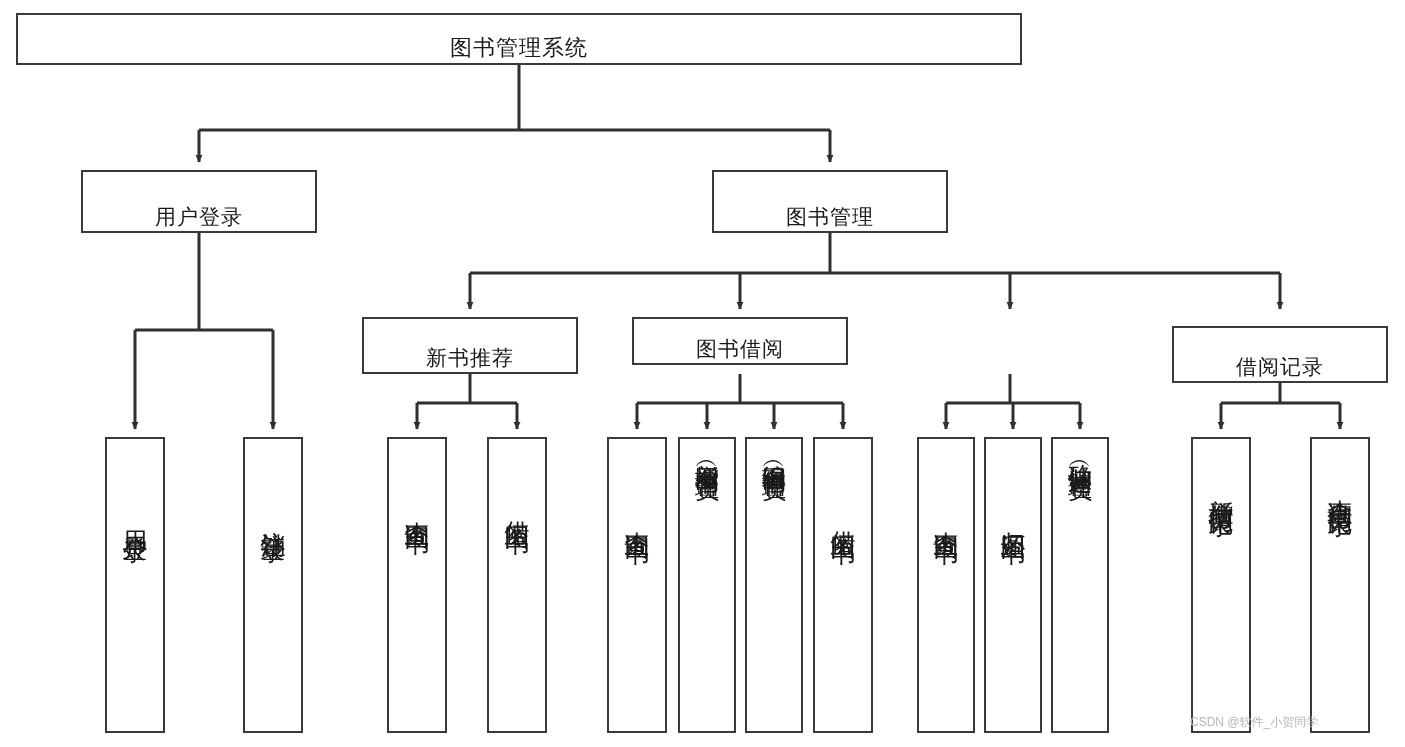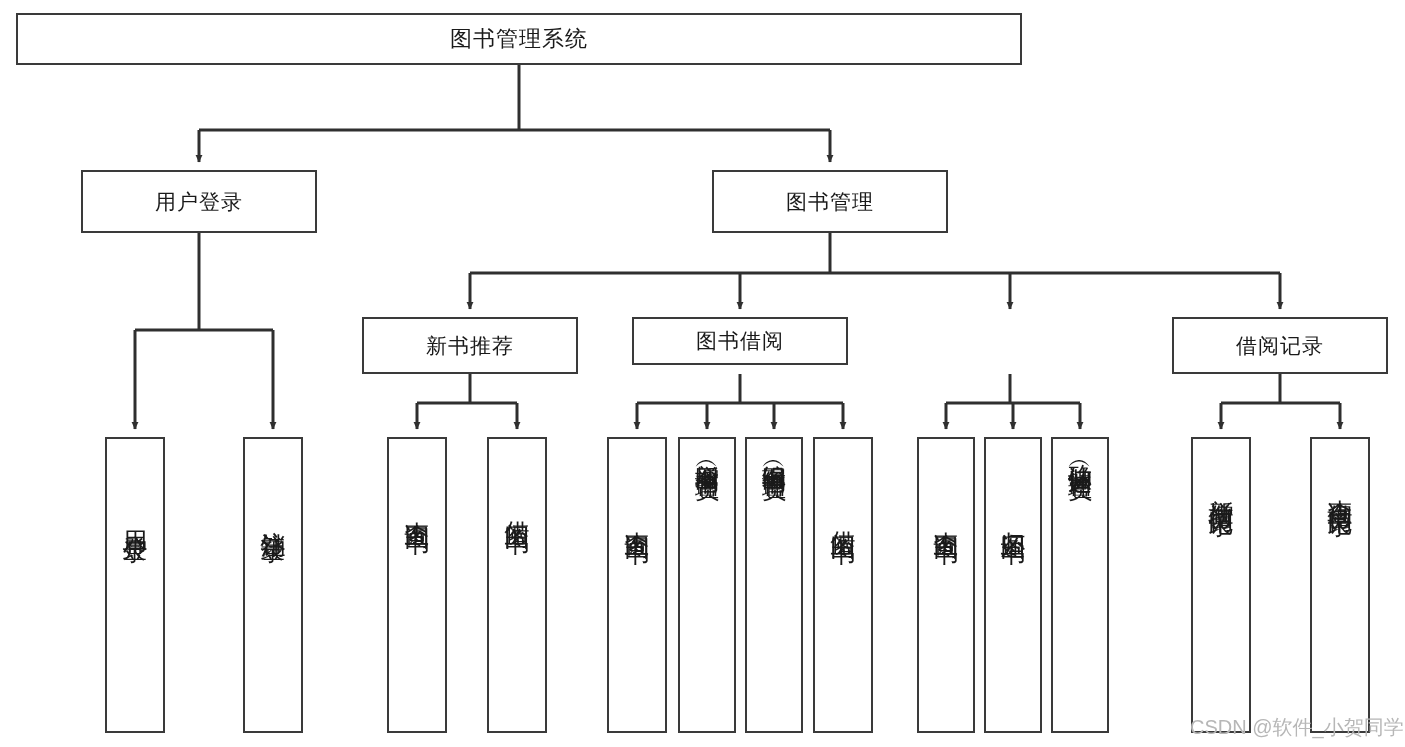--- a/index.html
+++ b/index.html
@@ -25,21 +25,21 @@
     width: 1405px;
     height: 747px;
     pointer-events: none;
   }
   .node {
     position: absolute;
     box-sizing: border-box;
     border: 2px solid #3a3a3a;
     background: #ffffff;
     display: flex;
-    align-items: center;
+    align-items: flex-end;
     justify-content: center;
     color: #1a1a1a;
     z-index: 2;
   }
   .node-h {
     font-size: 21px;
     letter-spacing: 1px;
     white-space: nowrap;
   }
   .node-root {
@@ -60,21 +60,21 @@
     display: block;
   }
   .vtext-wide {
     font-size: 24px;
     letter-spacing: 2px;
   }
   .watermark {
     position: absolute;
     left: 1190px;
     top: 714px;
-    font-size: 20px;
+    font-size: 12px;
     color: #b7b7b7;
     white-space: nowrap;
     z-index: 3;
     font-family: "Liberation Sans", "DejaVu Sans", sans-serif;
   }
 </style>
 </head>
 <body>
 
 <div id="diagram-root">
@@ -139,21 +139,21 @@
   <div class="node node-h" style="left:362px; top:317px; width:216px; height:57px;">
     <span>新书推荐</span>
   </div>
 
   <div class="node node-h" style="left:712px; top:170px; width:236px; height:63px;">
     <span>图书管理</span>
   </div>
   <div class="node node-h" style="left:632px; top:317px; width:216px; height:48px;">
     <span>图书借阅</span>
   </div>
-  <div class="node node-h" style="left:1172px; top:317px; width:216px; height:57px;">
+  <div class="node node-h" style="left:1172px; top:326px; width:216px; height:57px;">
     <span>借阅记录</span>
   </div>
 
   <div class="node node-v" style="left:105px; top:437px; width:60px; height:296px; padding-top:72px;">
     <span class="vtext">用户登录</span>
   </div>
   <div class="node node-v" style="left:243px; top:437px; width:60px; height:296px; padding-top:72px;">
     <span class="vtext">注销登录</span>
   </div>
 

